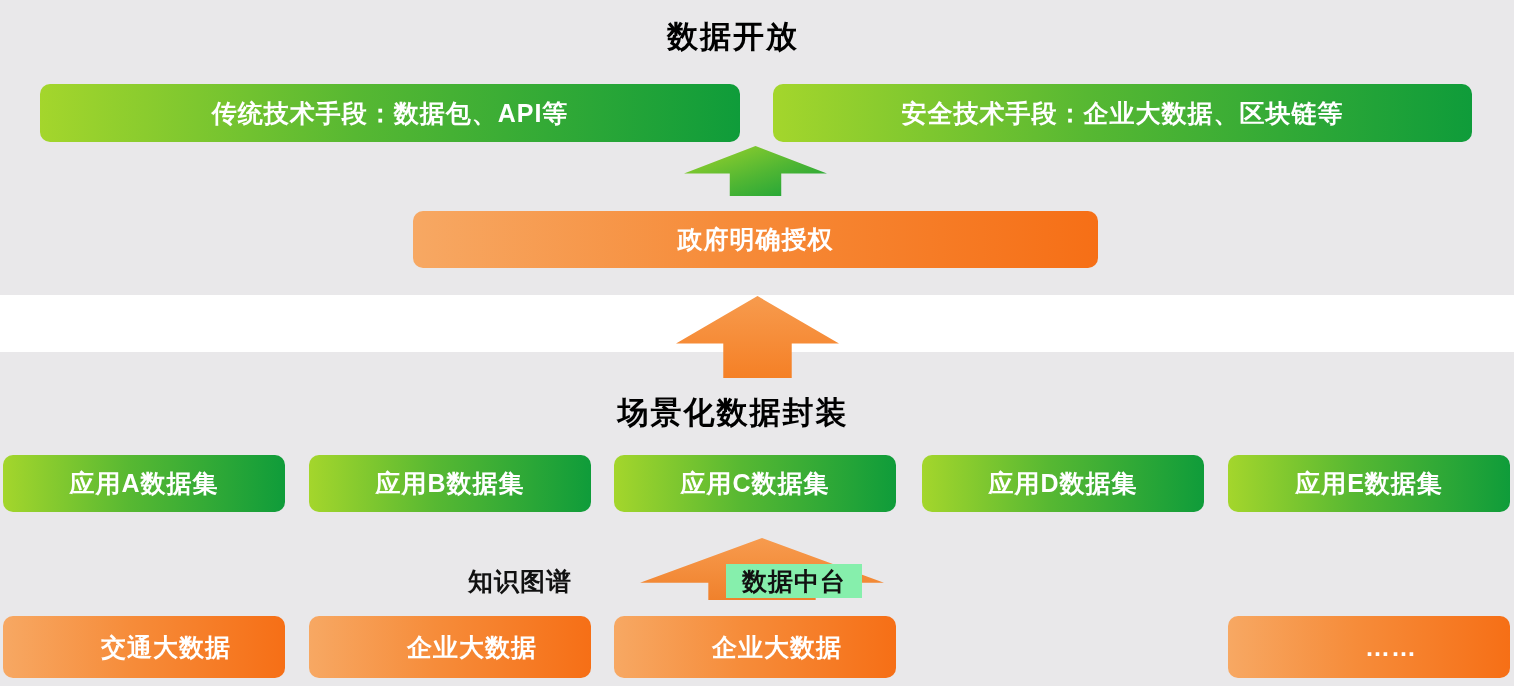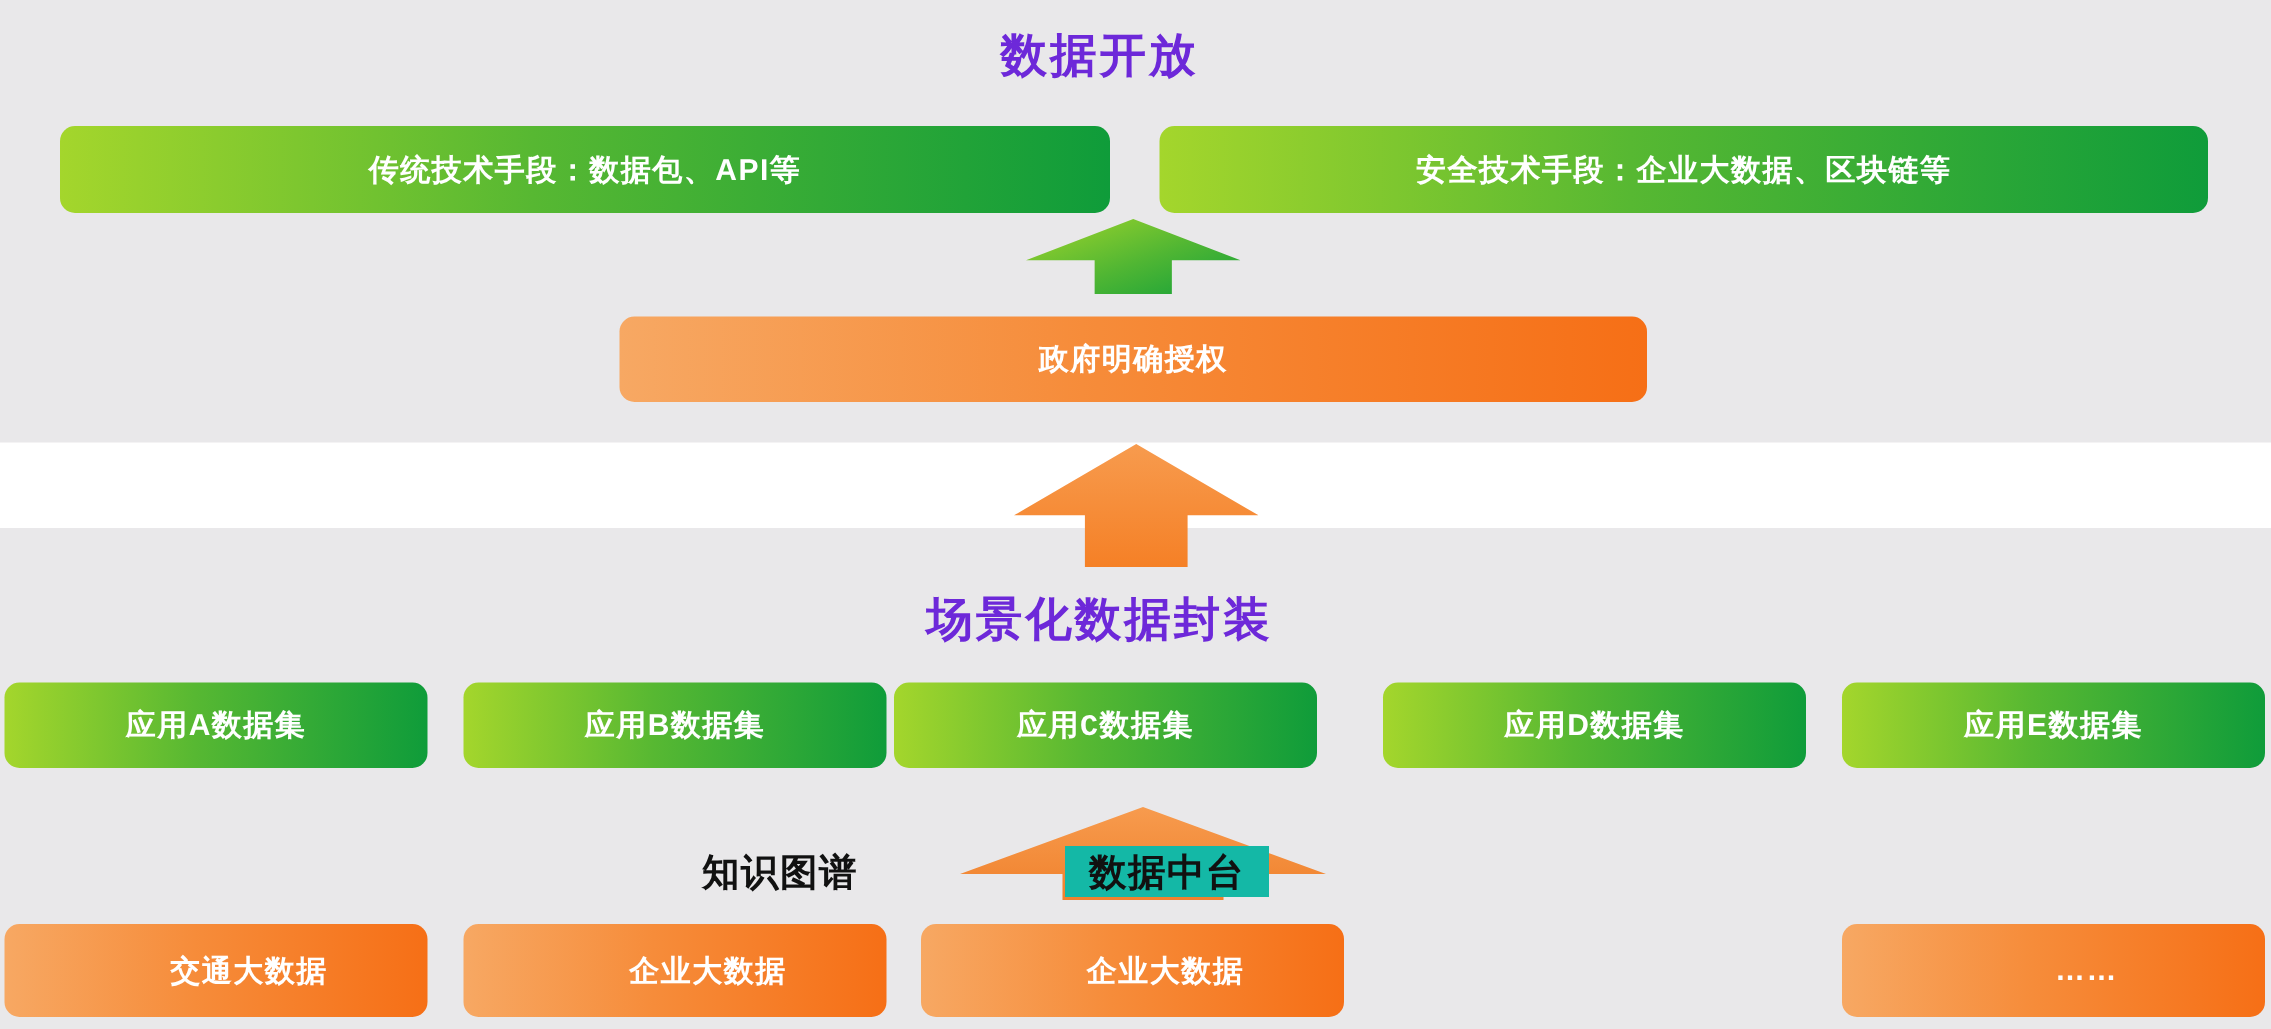--- a/index.html
+++ b/index.html
@@ -24,35 +24,35 @@
   .section-top { top: 0; height: 295px; }
   .section-bottom { top: 352px; height: 334px; }
 
   .diagram-title {
     position: absolute;
     left: 0;
     width: 1466px;
     text-align: center;
     font-size: 31px;
     font-weight: bold;
-    color: #6d28d9;
+    color: #000000;
     letter-spacing: 2px;
   }
   .title-top { top: 16px; }
   .title-bottom { top: 392px; }
 
   .pill {
     position: absolute;
     height: 58px;
     border-radius: 10px;
     display: flex;
     align-items: center;
     justify-content: center;
     color: #ffffff;
-    font-size: 20px;
+    font-size: 25px;
     font-weight: bold;
     letter-spacing: 1px;
     box-sizing: border-box;
   }
   .pill-green {
     background: linear-gradient(to right, #a4d62c 0%, #57b832 45%, #0f9c3a 100%);
   }
   .pill-orange {
     background: linear-gradient(to right, #f7a863 0%, #f68c3a 45%, #f66f16 100%);
   }
@@ -76,21 +76,21 @@
   }
   .arrow-orange-2 {
     left: 640px; top: 538px; width: 244px; height: 62px;
     background: linear-gradient(180deg, #f79b4e 0%, #f0812c 100%);
     clip-path: polygon(50% 0%, 100% 72%, 72% 72%, 72% 100%, 28% 100%, 28% 72%, 0% 72%);
   }
 
   .dataset-box { top: 455px; width: 282px; height: 57px; }
   .ds-1 { left: 3px; }
   .ds-2 { left: 309px; }
-  .ds-3 { left: 596px; font-family: Liberation Mono, monospace; }
+  .ds-3 { left: 614px; }
   .ds-4 { left: 922px; }
   .ds-5 { left: 1228px; }
 
   .source-box { top: 616px; width: 282px; height: 62px; padding-left: 44px; }
   .src-1 { left: 3px; }
   .src-2 { left: 309px; }
   .src-3 { left: 614px; text-align: right; }
   .src-4 { left: 922px; }
   .src-5 { left: 1228px; }
 
@@ -101,22 +101,22 @@
     display: flex;
     align-items: center;
     justify-content: center;
     font-size: 25px;
     font-weight: bold;
     color: #111111;
     letter-spacing: 1px;
   }
   .mid-label-left   { left: 450px; width: 140px; }
   .mid-label-center {
-    left: 710px; width: 136px;
-    background: #14b8a6;
+    left: 726px; width: 136px;
+    background: #86efac;
   }
   .mid-label-right  { left: 915px; width: 140px; }
 </style>
 </head>
 <body>
 
 <div class="stage">
 
   <div class="section section-top"></div>
 

